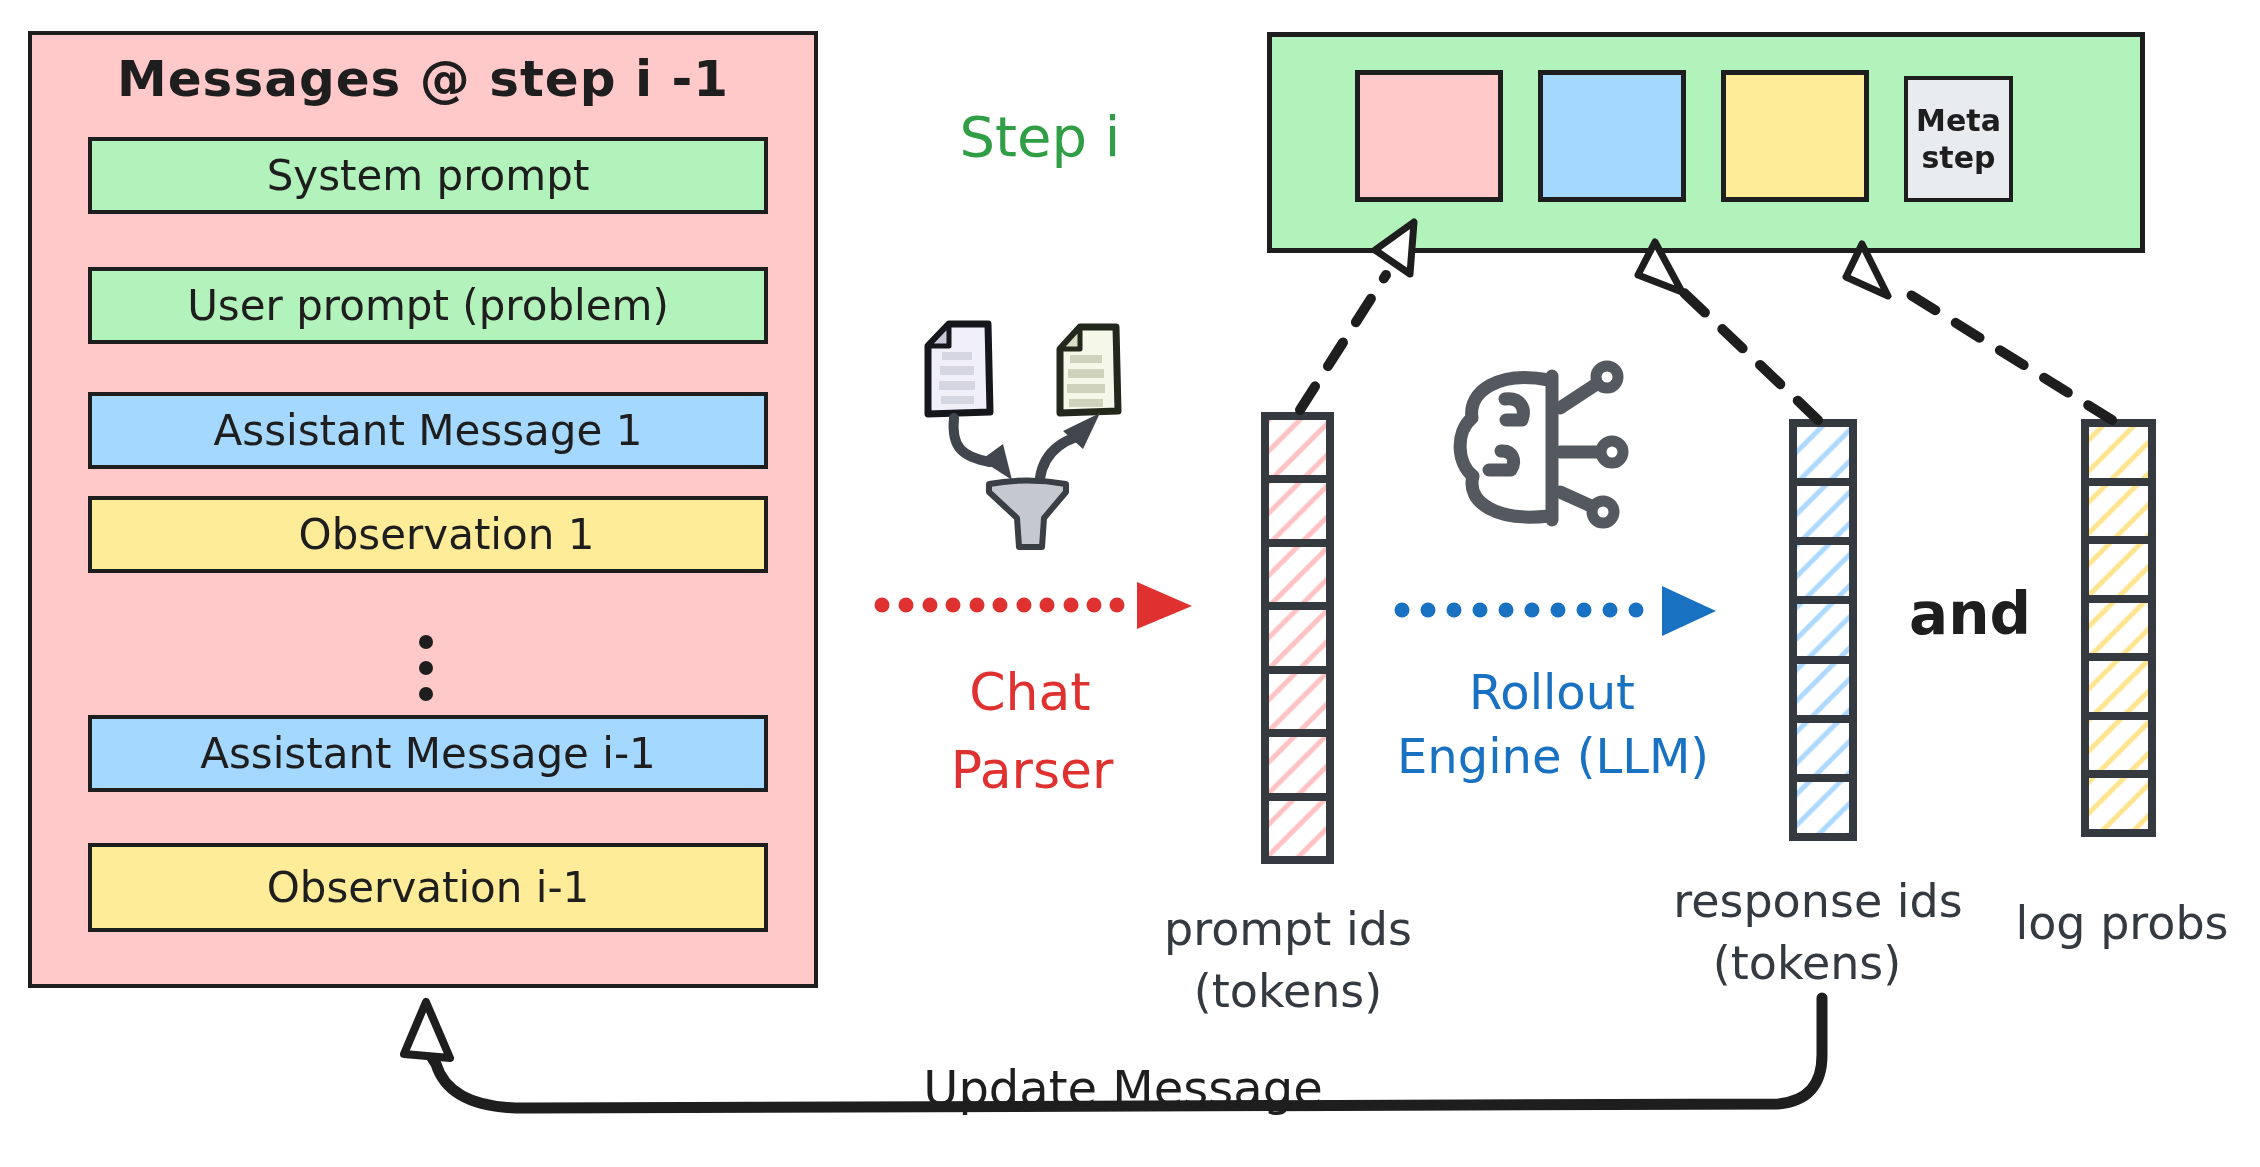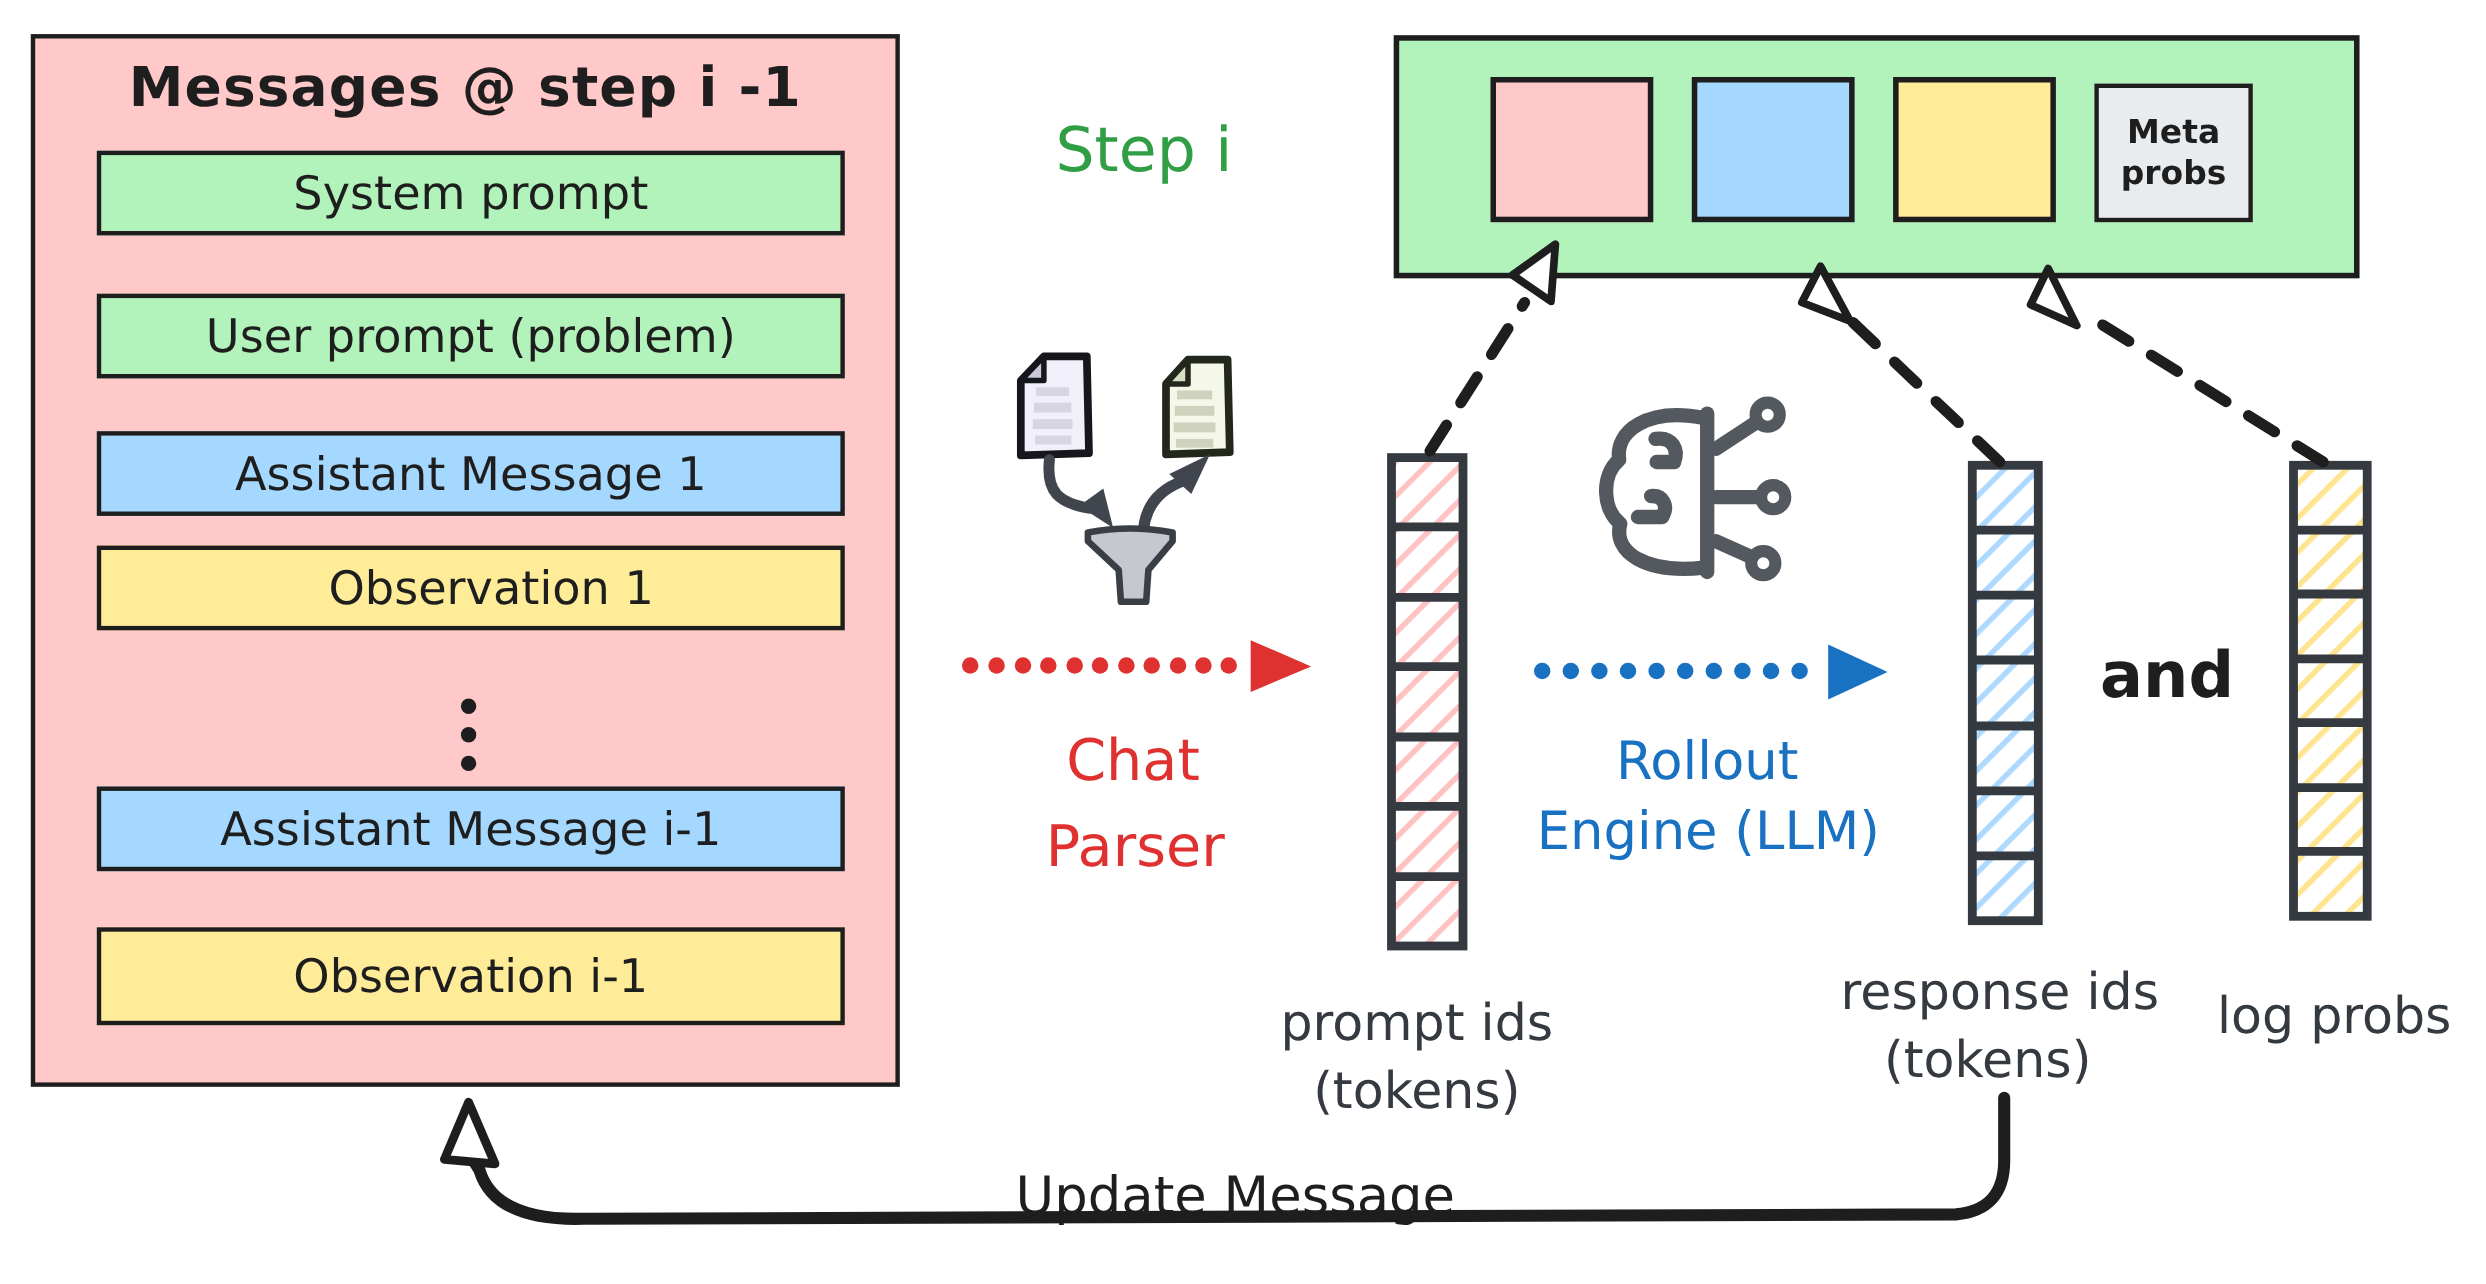--- a/index.html
+++ b/index.html
@@ -13,21 +13,21 @@
            box-sizing:border-box;display:flex;align-items:center;justify-content:center;
            font-size:42px;font-weight:500;}
   .row-green{background:#b2f2bb;}
   .row-blue{background:#a5d8ff;}
   .row-yellow{background:#ffec99;}
   #step-box{left:1267px;top:32px;width:878px;height:221px;background:#b2f2bb;border-width:5px;}
   .chip{position:absolute;top:70px;width:148px;height:132px;border:5px solid #1e1e1e;box-sizing:border-box;}
   #chip-pink{left:1355px;background:#ffc9c9;}
   #chip-blue{left:1538px;background:#a5d8ff;}
   #chip-yellow{left:1721px;background:#ffec99;}
-  #meta-box{position:absolute;left:1904px;top:76px;width:144px;height:126px;background:#e9ecef;
+  #meta-box{position:absolute;left:1904px;top:76px;width:109px;height:126px;background:#e9ecef;
             border:4px solid #1e1e1e;box-sizing:border-box;display:flex;flex-direction:column;
             align-items:center;justify-content:center;font-size:30px;font-weight:600;line-height:1.25;}
   .lbl{position:absolute;transform:translateX(-50%);white-space:nowrap;font-weight:400;}
   #step-label{left:1040px;top:104px;font-size:56px;color:#2f9e44;}
   #chat-l1{left:1030px;top:662px;font-size:52px;color:#e03131;}
   #chat-l2{left:1032px;top:740px;font-size:52px;color:#e03131;}
   #roll-l1{left:1552px;top:664px;font-size:48px;color:#1971c2;}
   #roll-l2{left:1553px;top:728px;font-size:48px;color:#1971c2;}
   #and-label{left:1970px;top:580px;font-size:58px;color:#1e1e1e;font-weight:700;}
   #prompt-l1{left:1288px;top:902px;font-size:46px;color:#343a40;}
@@ -65,21 +65,21 @@
   <div class="msg-row row-yellow" style="top:843px;height:89px;">
     <span>Observation i-1</span>
   </div>
 
   <div id="step-box" class="box"></div>
   <div id="chip-pink" class="chip"></div>
   <div id="chip-blue" class="chip"></div>
   <div id="chip-yellow" class="chip"></div>
   <div id="meta-box">
     <span>Meta</span>
-    <span>probs</span>
+    <span>step</span>
   </div>
 
   <svg id="vec-layer" viewBox="0 0 2260 1167">
     <defs>
       <pattern id="hp" width="22" height="22" patternUnits="userSpaceOnUse" patternTransform="rotate(45)">
         <rect width="22" height="22" fill="#ffffff"></rect>
         <line x1="6" y1="0" x2="6" y2="22" stroke="#ffc2c2" stroke-width="5"></line>
       </pattern>
       <pattern id="hb" width="22" height="22" patternUnits="userSpaceOnUse" patternTransform="rotate(45)">
         <rect width="22" height="22" fill="#ffffff"></rect>

